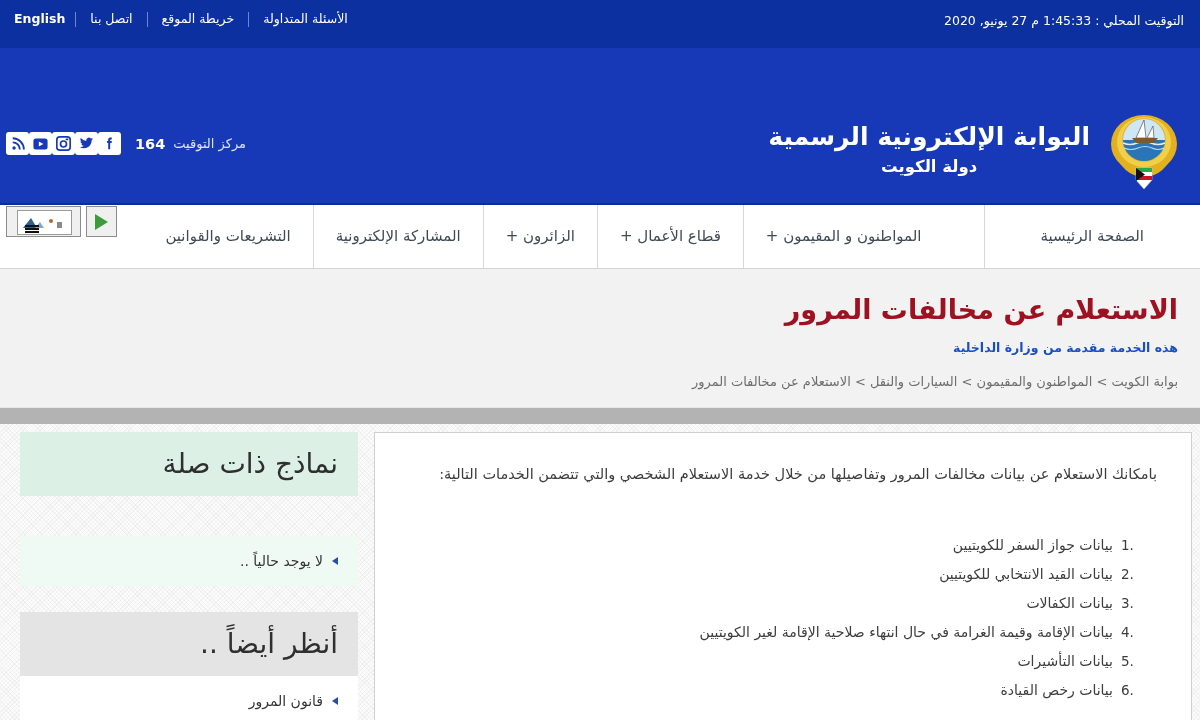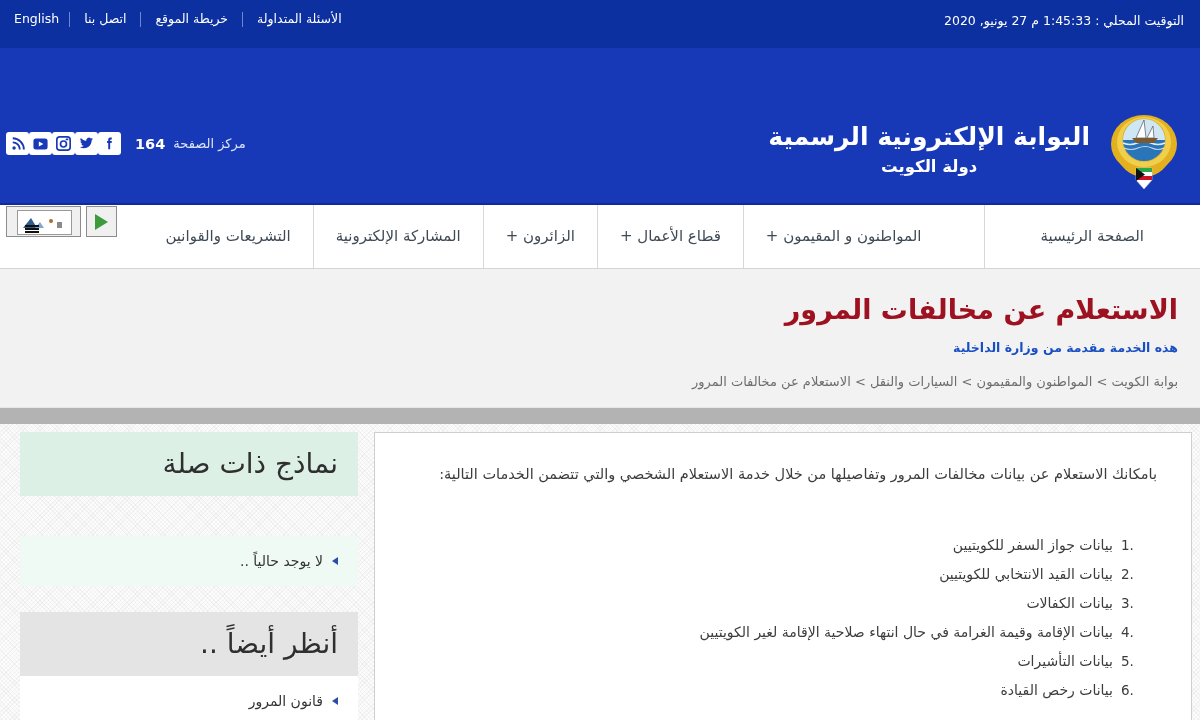--- a/index.html
+++ b/index.html
@@ -52,20 +52,21 @@
     line-height: 16px;
   }
   .topbar-links .tl-sep {
     width: 1px;
     height: 15px;
     background: #6f86cf;
   }
   .topbar-links .tl-item.english {
     padding-left: 14px;
     padding-right: 10px;
+    font-weight: bold;
   }
 
   
   .header {
     height: 157px;
     background: #1739b8;
     position: relative;
     border-bottom: 2px solid #12299c;
   }
 
@@ -411,21 +412,21 @@
       <svg viewBox="0 0 18 16" width="15" height="13" fill="#1739b8">
         <path d="M17 2.3a6.7 6.7 0 0 1-1.9.55A3.3 3.3 0 0 0 16.5.95a6.6 6.6 0 0 1-2.1.8A3.3 3.3 0 0 0 8.8 4.8 9.4 9.4 0 0 1 2 1.3a3.3 3.3 0 0 0 1 4.4 3.2 3.2 0 0 1-1.5-.4 3.3 3.3 0 0 0 2.65 3.25 3.3 3.3 0 0 1-1.5.06 3.3 3.3 0 0 0 3.1 2.3A6.7 6.7 0 0 1 .8 12.3a9.3 9.3 0 0 0 5.1 1.5c6.1 0 9.45-5.05 9.45-9.43v-.43A6.5 6.5 0 0 0 17 2.3z"></path>
       </svg>
     </span>
     <span class="s-icon">
       <svg viewBox="0 0 18 18" width="15" height="15" fill="#1739b8">
         <path d="M11.8 6.1h-2V4.8c0-.6.4-.75.7-.75h1.25V1.9L9.9 1.9c-2 0-2.45 1.5-2.45 2.45v1.75H6.1v2.3h1.35V16h2.35V8.4h1.75z"></path>
       </svg>
     </span>
     <span class="callcenter-num">164</span>
-    <span class="callcenter-label">مركز الصفحة</span>
+    <span class="callcenter-label">مركز التوقيت</span>
   </div>
 
   <div class="search-widget">
     <div class="search-box">
       <div class="broken-img">
         <svg viewBox="0 0 55 25" width="55" height="25">
           <rect x="0.5" y="0.5" width="54" height="24" fill="#ffffff" stroke="#9a9a9a" stroke-width="1"></rect>
           <path d="M6 18 L14 8 L20 18 Z" fill="#2f5f8f"></path>
           <path d="M18 18 L23 12 L27 18 Z" fill="#7fa8cf"></path>
           <circle cx="34" cy="11" r="2" fill="#b06a2a"></circle>

